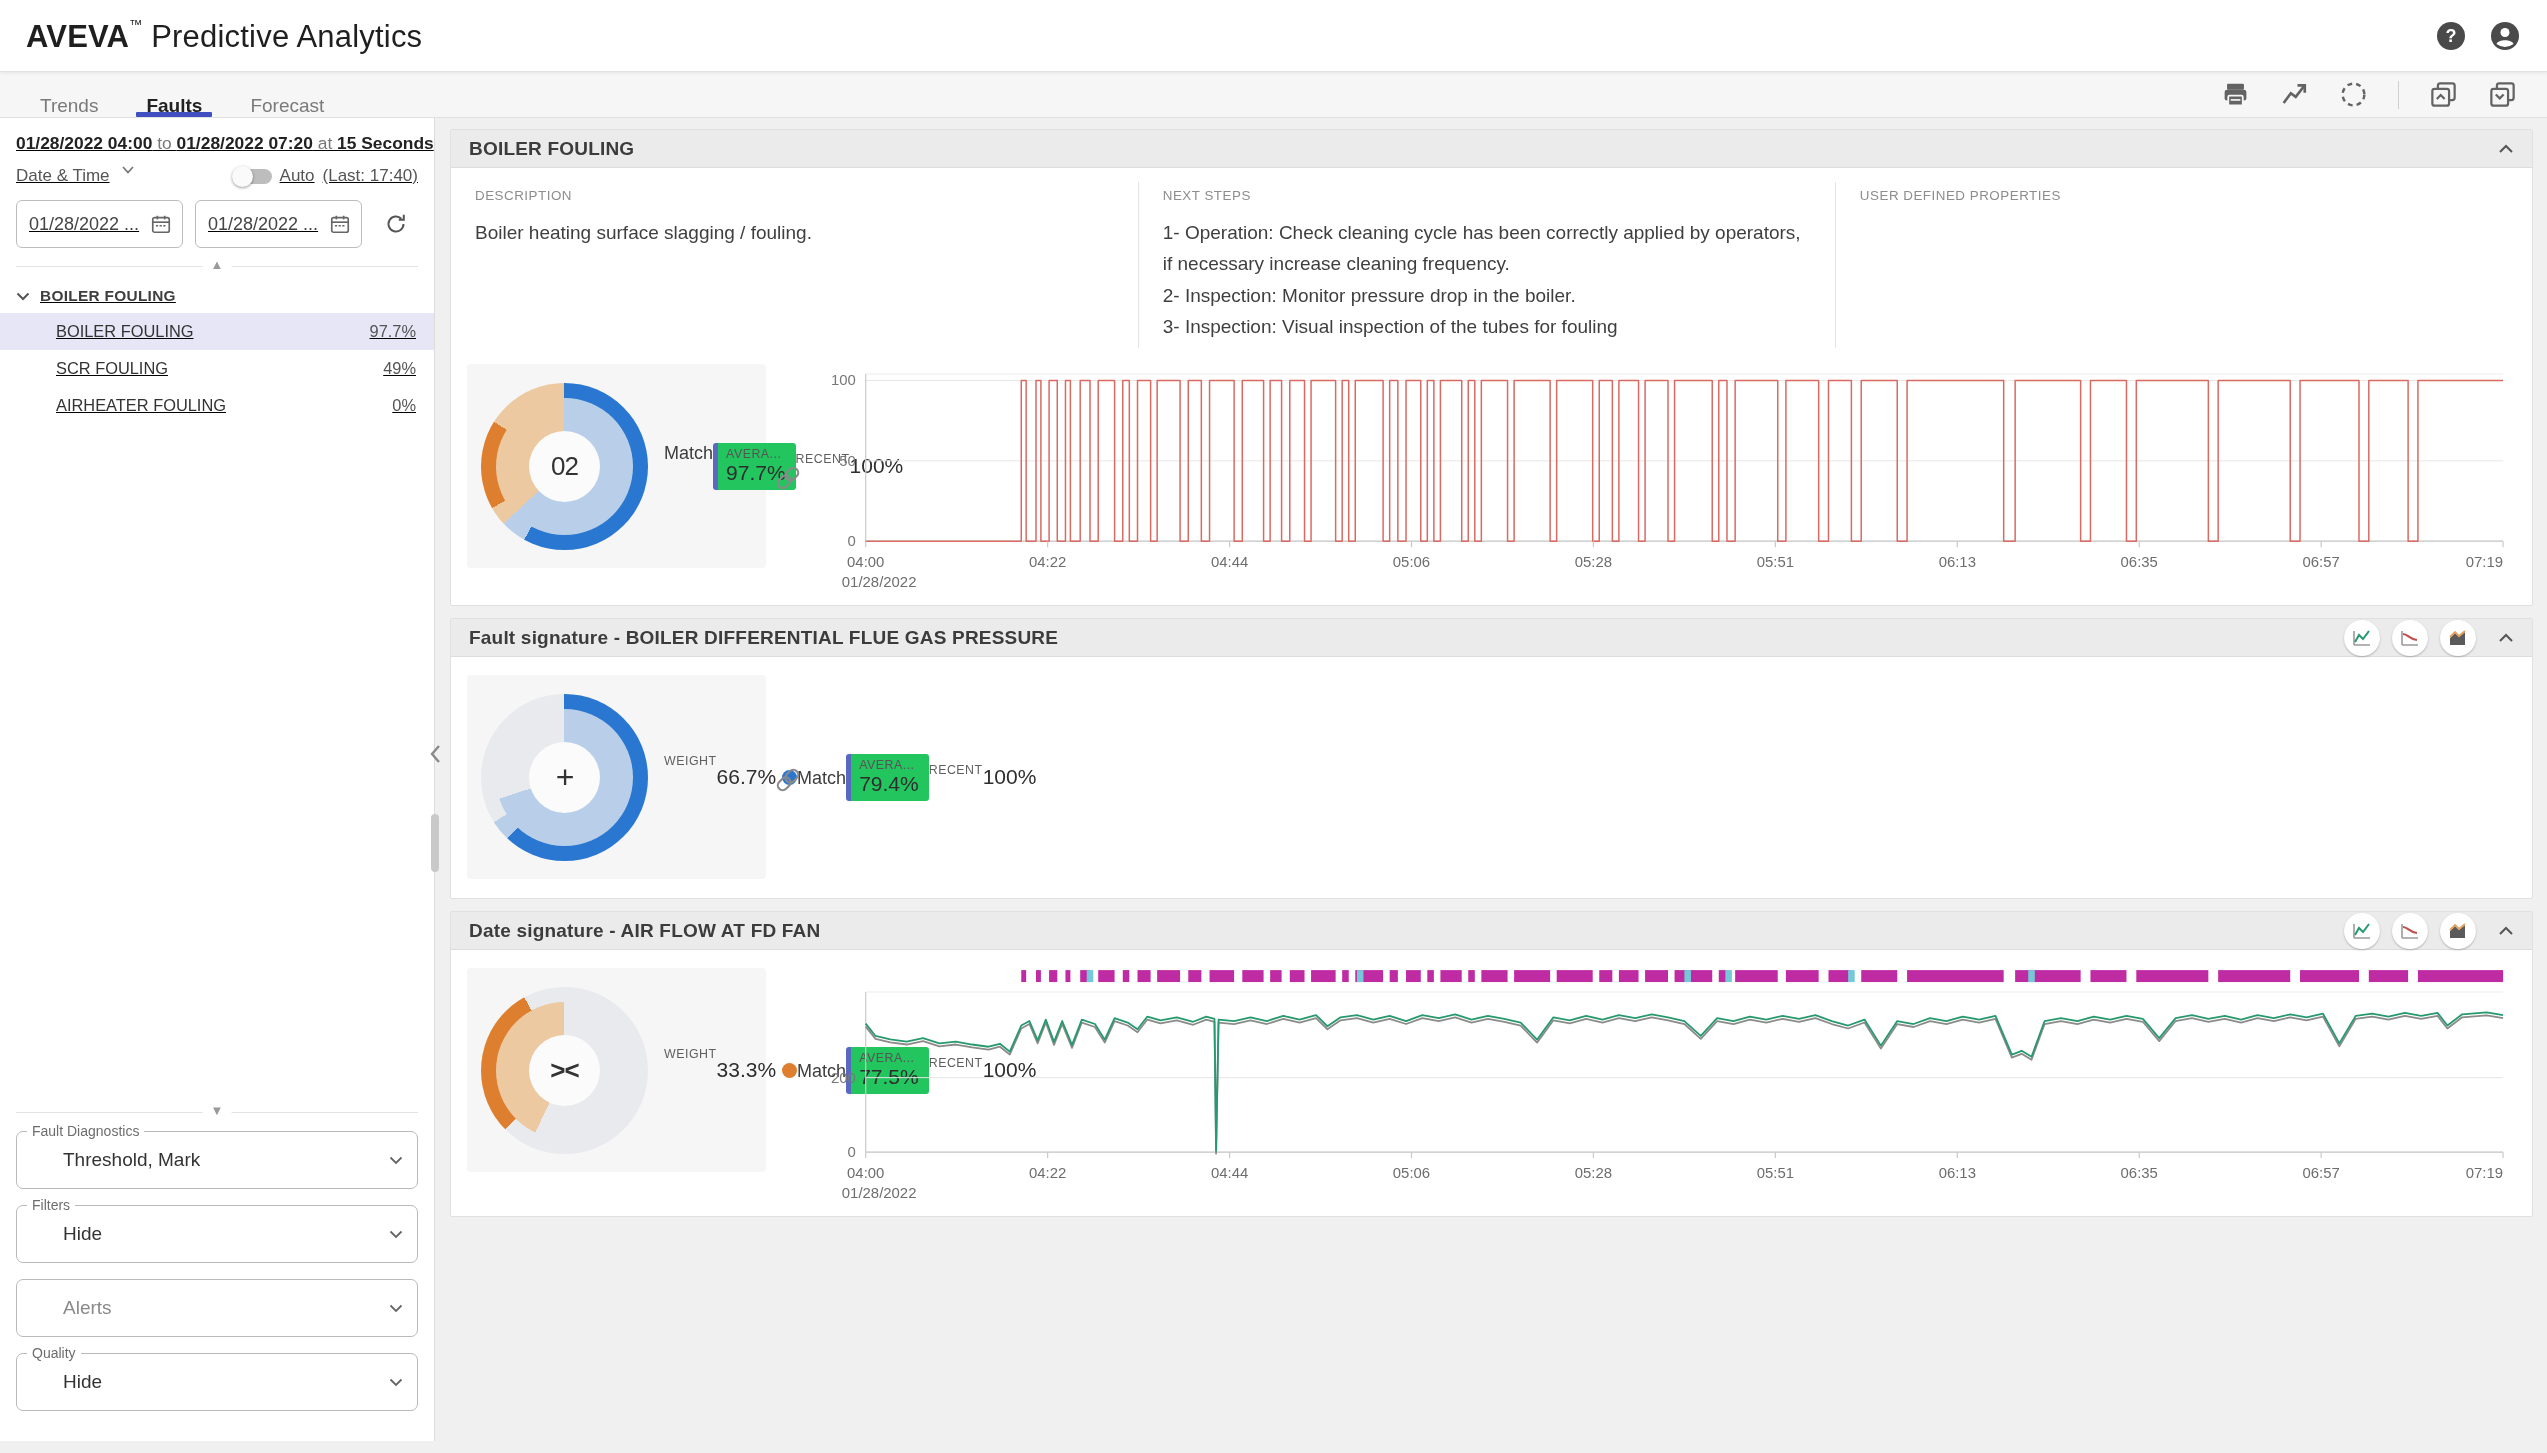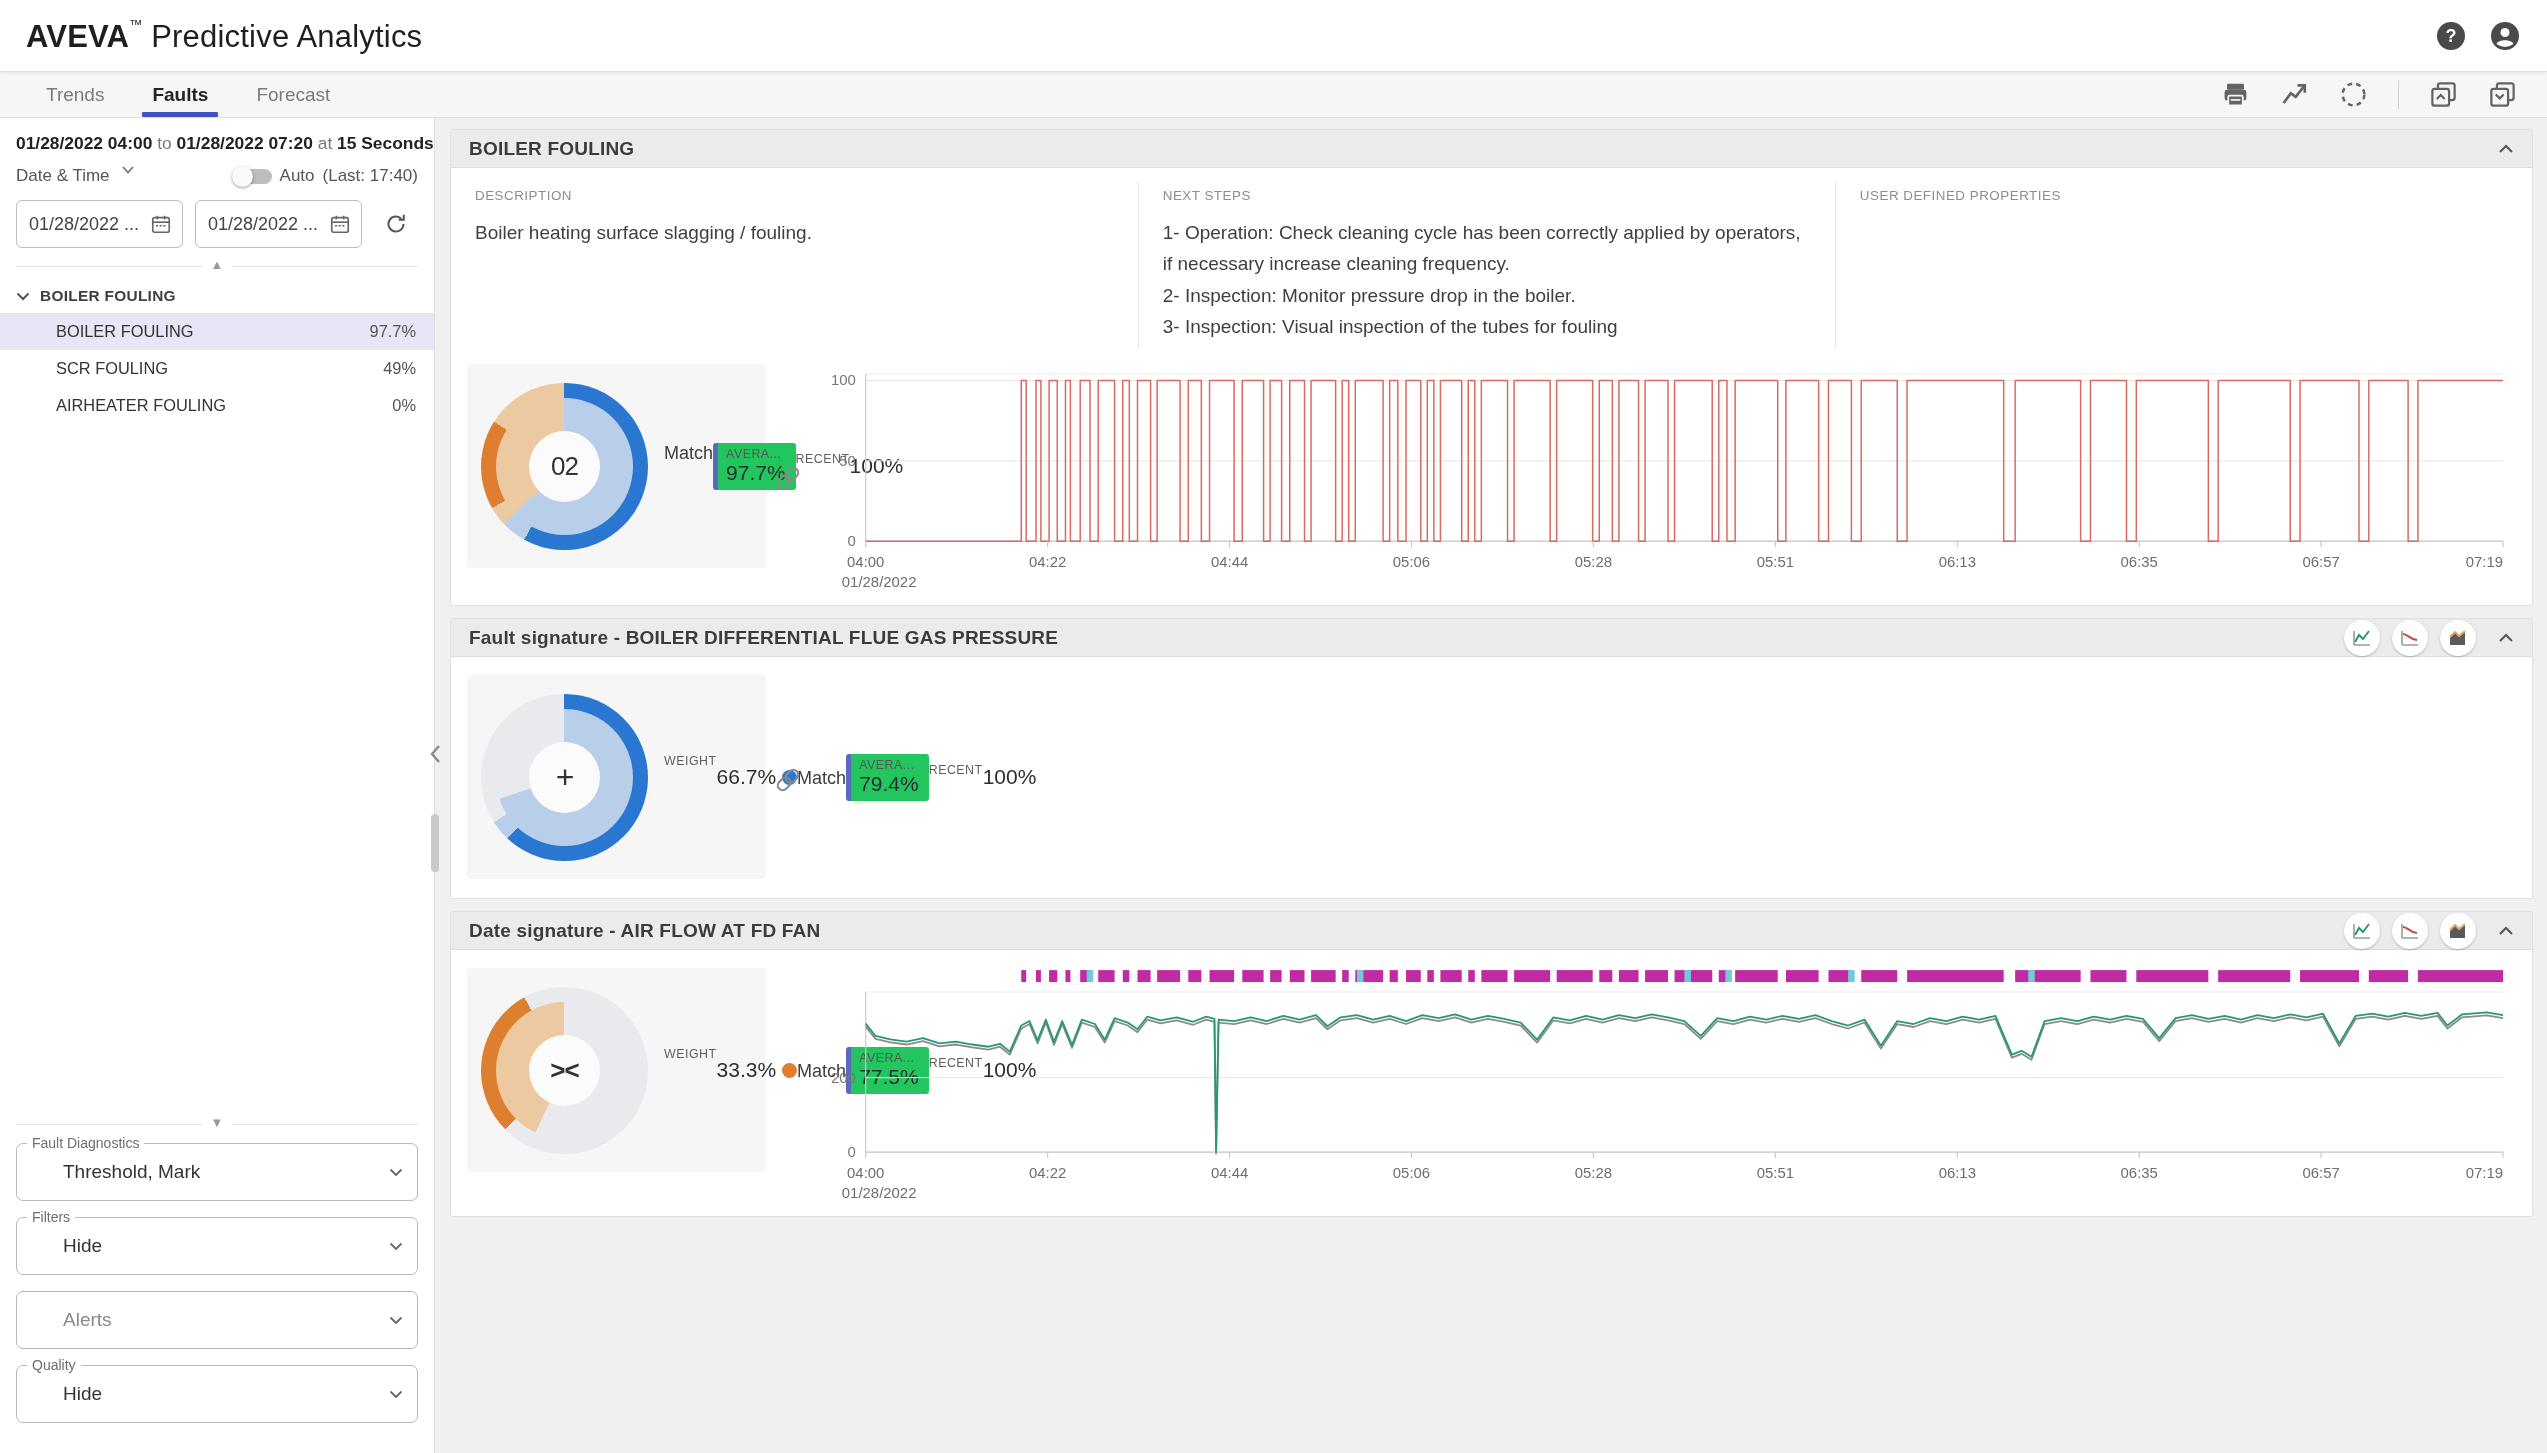--- a/index.html
+++ b/index.html
@@ -12,30 +12,30 @@
   .app-title { font-size:31px; color:#1f1f1f; letter-spacing:0.2px; }
   .app-title .brand { font-weight:700; }
   .app-title sup { font-size:13px; vertical-align:18px; }
   .app-title .rest { font-weight:500; }
   .appbar-icons { display:flex; gap:22px; align-items:center; }
   .round-ico { width:32px; height:32px; cursor:pointer; }
 
   
   .tabbar { position:absolute; left:0; top:72px; width:2547px; height:46px; background:#f6f6f6;
             border-bottom:1px solid #e0e0e0; display:flex; align-items:stretch; justify-content:space-between; z-index:20; }
-  .tabs { display:flex; padding-left:22px; }
+  .tabs { display:flex; padding-left:16px;align-items:flex-end; }
   .tab { position:relative; padding:0 24px; display:flex; align-items:center; font-size:19px; color:#7a7a7a; font-weight:500; cursor:pointer; }
   .tab.active { color:#222; font-weight:700; }
   .tab.active .tab-underline { position:absolute; left:14px; right:14px; bottom:0; height:5px; background:#4050c0; border-radius:1px; }
   .tab-tools { display:flex; align-items:center; gap:30px; padding-right:30px; }
   .tool-ico { width:29px; height:29px; cursor:pointer; opacity:.85; }
   .tool-sep { width:1px; height:28px; background:#cfcfcf; }
 
   
-  .sidebar { position:absolute; left:0; top:117px; bottom:0; width:435px; background:#fff; border-right:1px solid #dcdcdc; z-index:10; }
+  .sidebar { position:absolute; left:0; top:117px; bottom:12px; width:435px; background:#fff; border-right:1px solid #dcdcdc; z-index:10;text-decoration:underline; }
   .sb-top { padding:16px 16px 0 16px; }
   .sb-range { font-size:17.4px; color:#777; white-space:nowrap; }
   .sb-range b { color:#222; }
   .sb-mode-row { display:flex; align-items:center; justify-content:space-between; margin-top:12px; }
   .sb-mode { display:flex; align-items:flex-start; gap:12px; font-size:17px; color:#555; cursor:pointer; }
   .sb-auto { display:flex; align-items:center; gap:8px; font-size:17px; color:#555; }
   .switch { position:relative; width:38px; height:15px; border-radius:8px; background:#bdbdbd; cursor:pointer; }
   .switch .thumb { position:absolute; left:-2px; top:-3px; width:21px; height:21px; border-radius:50%; background:#fafafa; box-shadow:0 1px 3px rgba(0,0,0,.4); }
   .sb-dates { display:flex; align-items:center; gap:12px; margin-top:14px; }
   .date-box { flex:1; height:48px; border:1px solid #bdbdbd; border-radius:6px; display:flex; align-items:center; justify-content:space-between; padding:0 10px 0 12px; font-size:18px; color:#444; cursor:text; }

